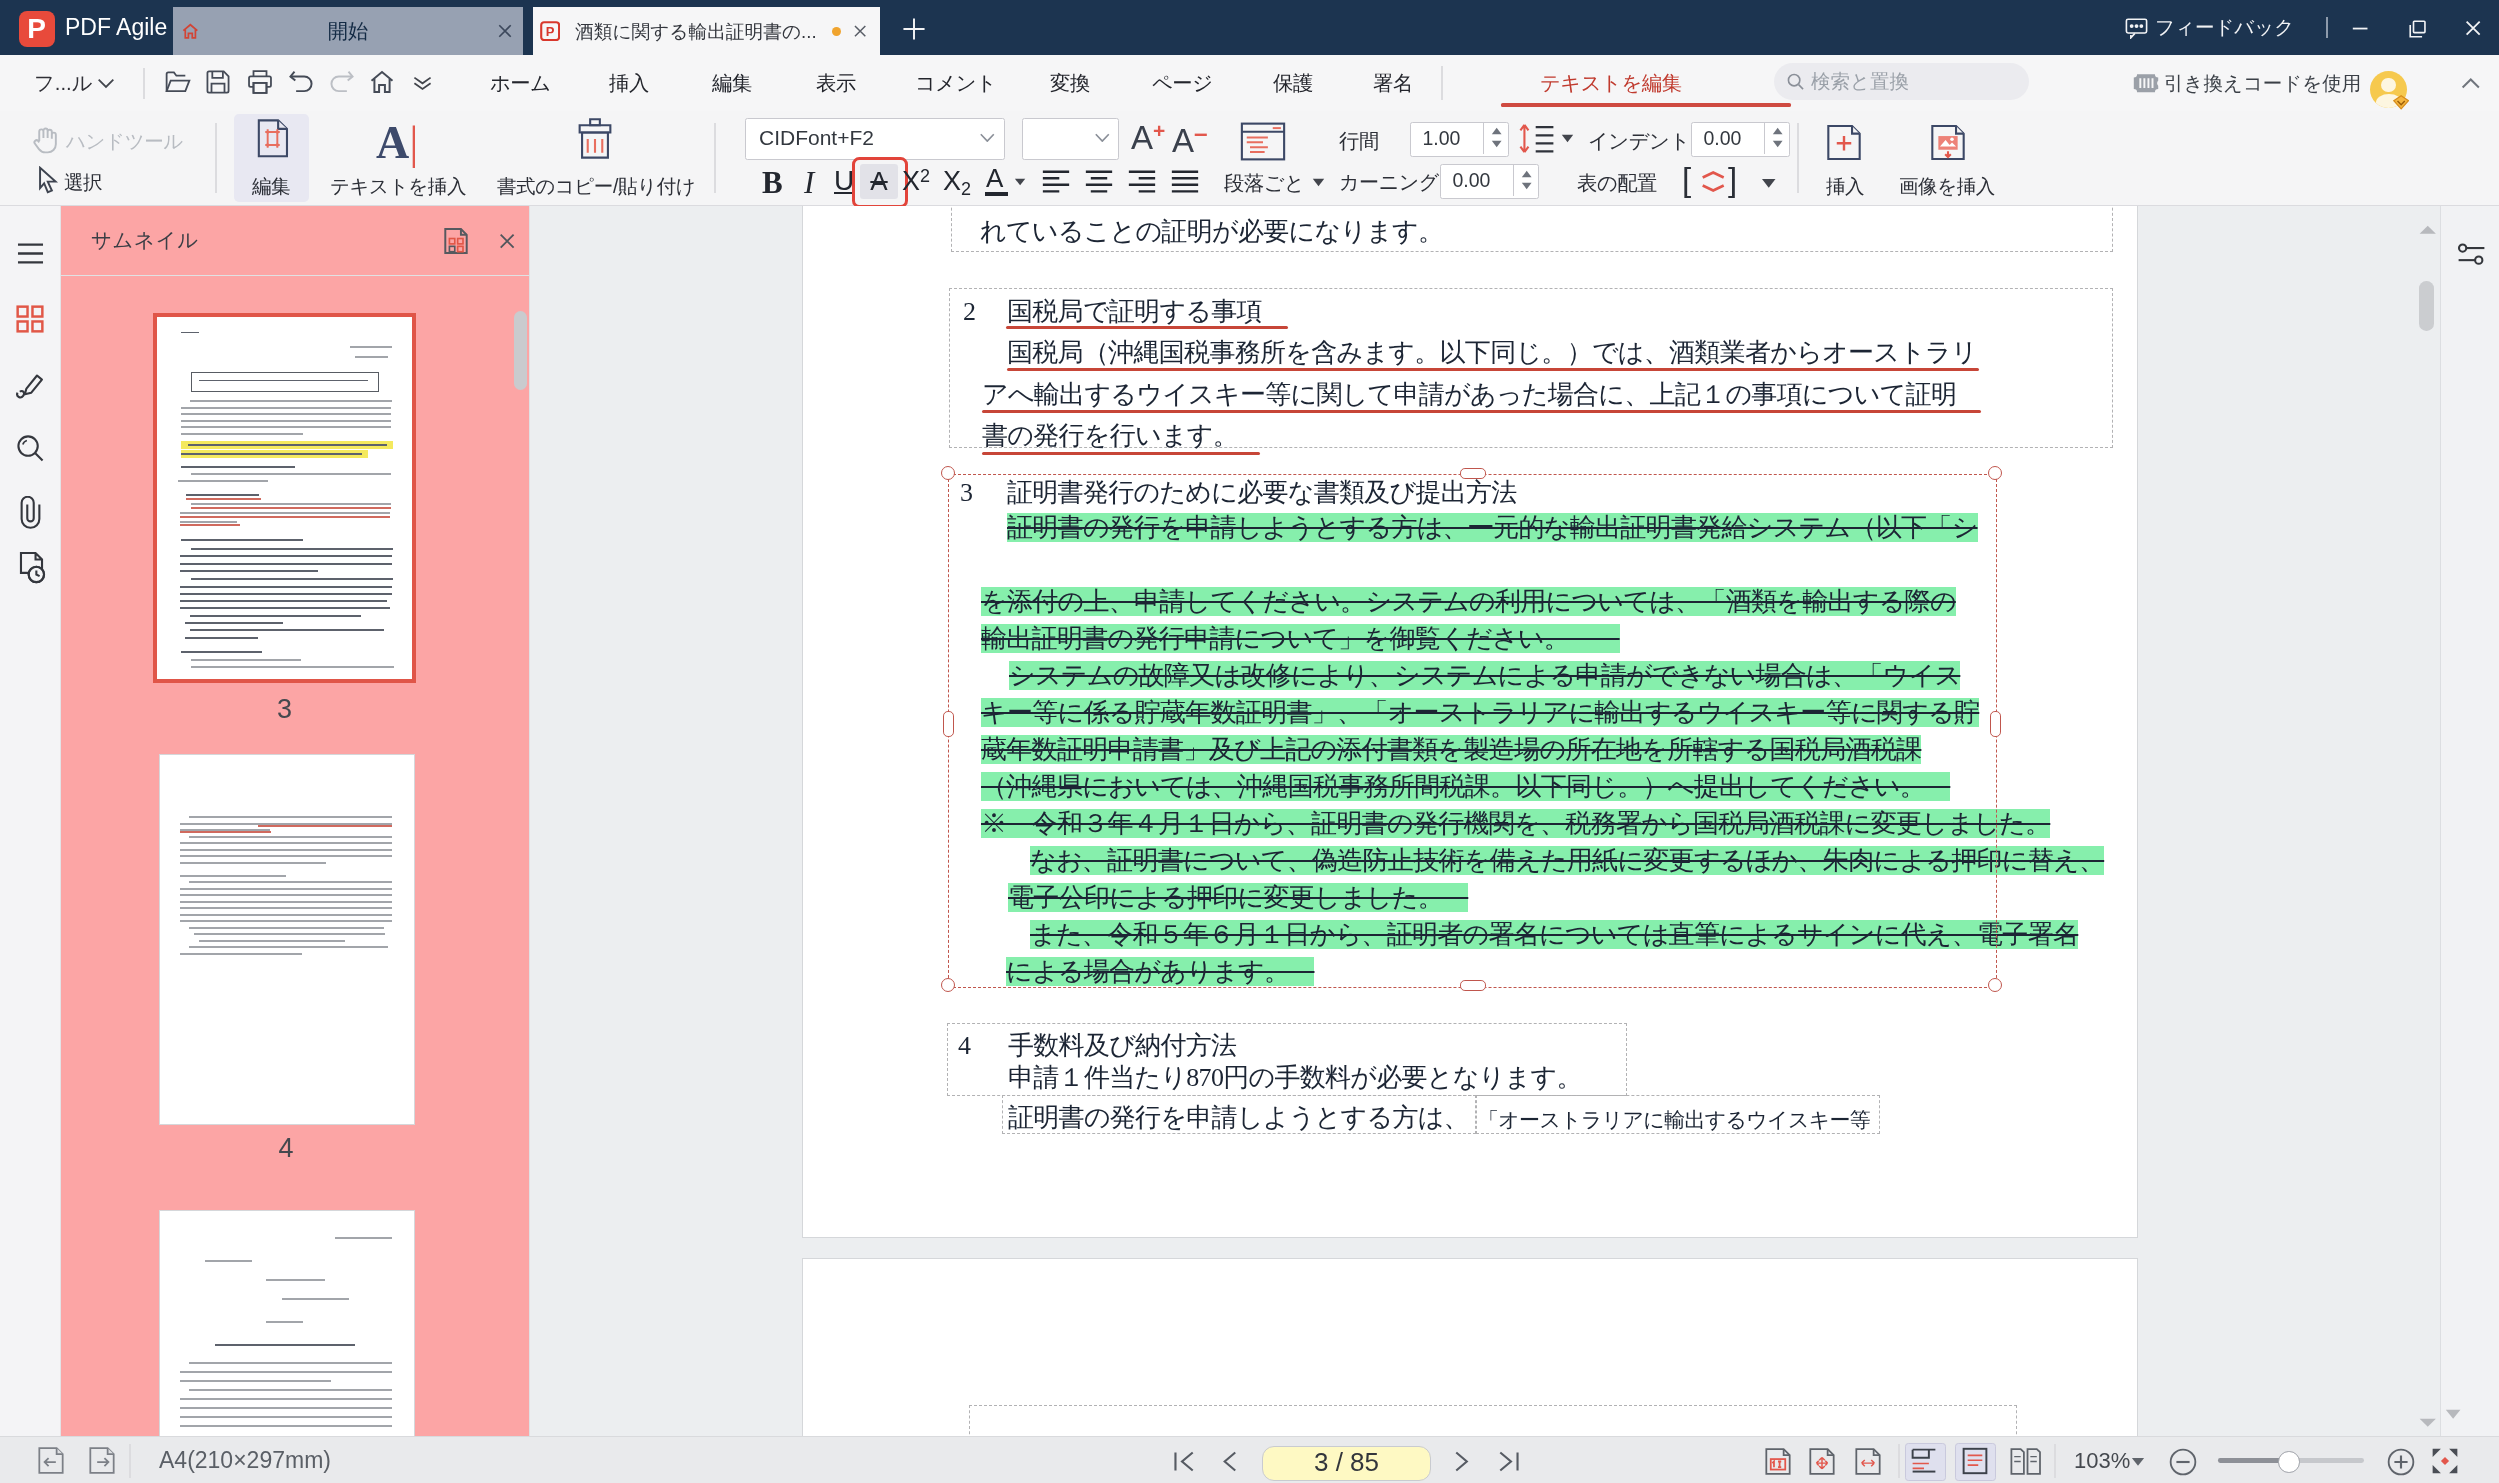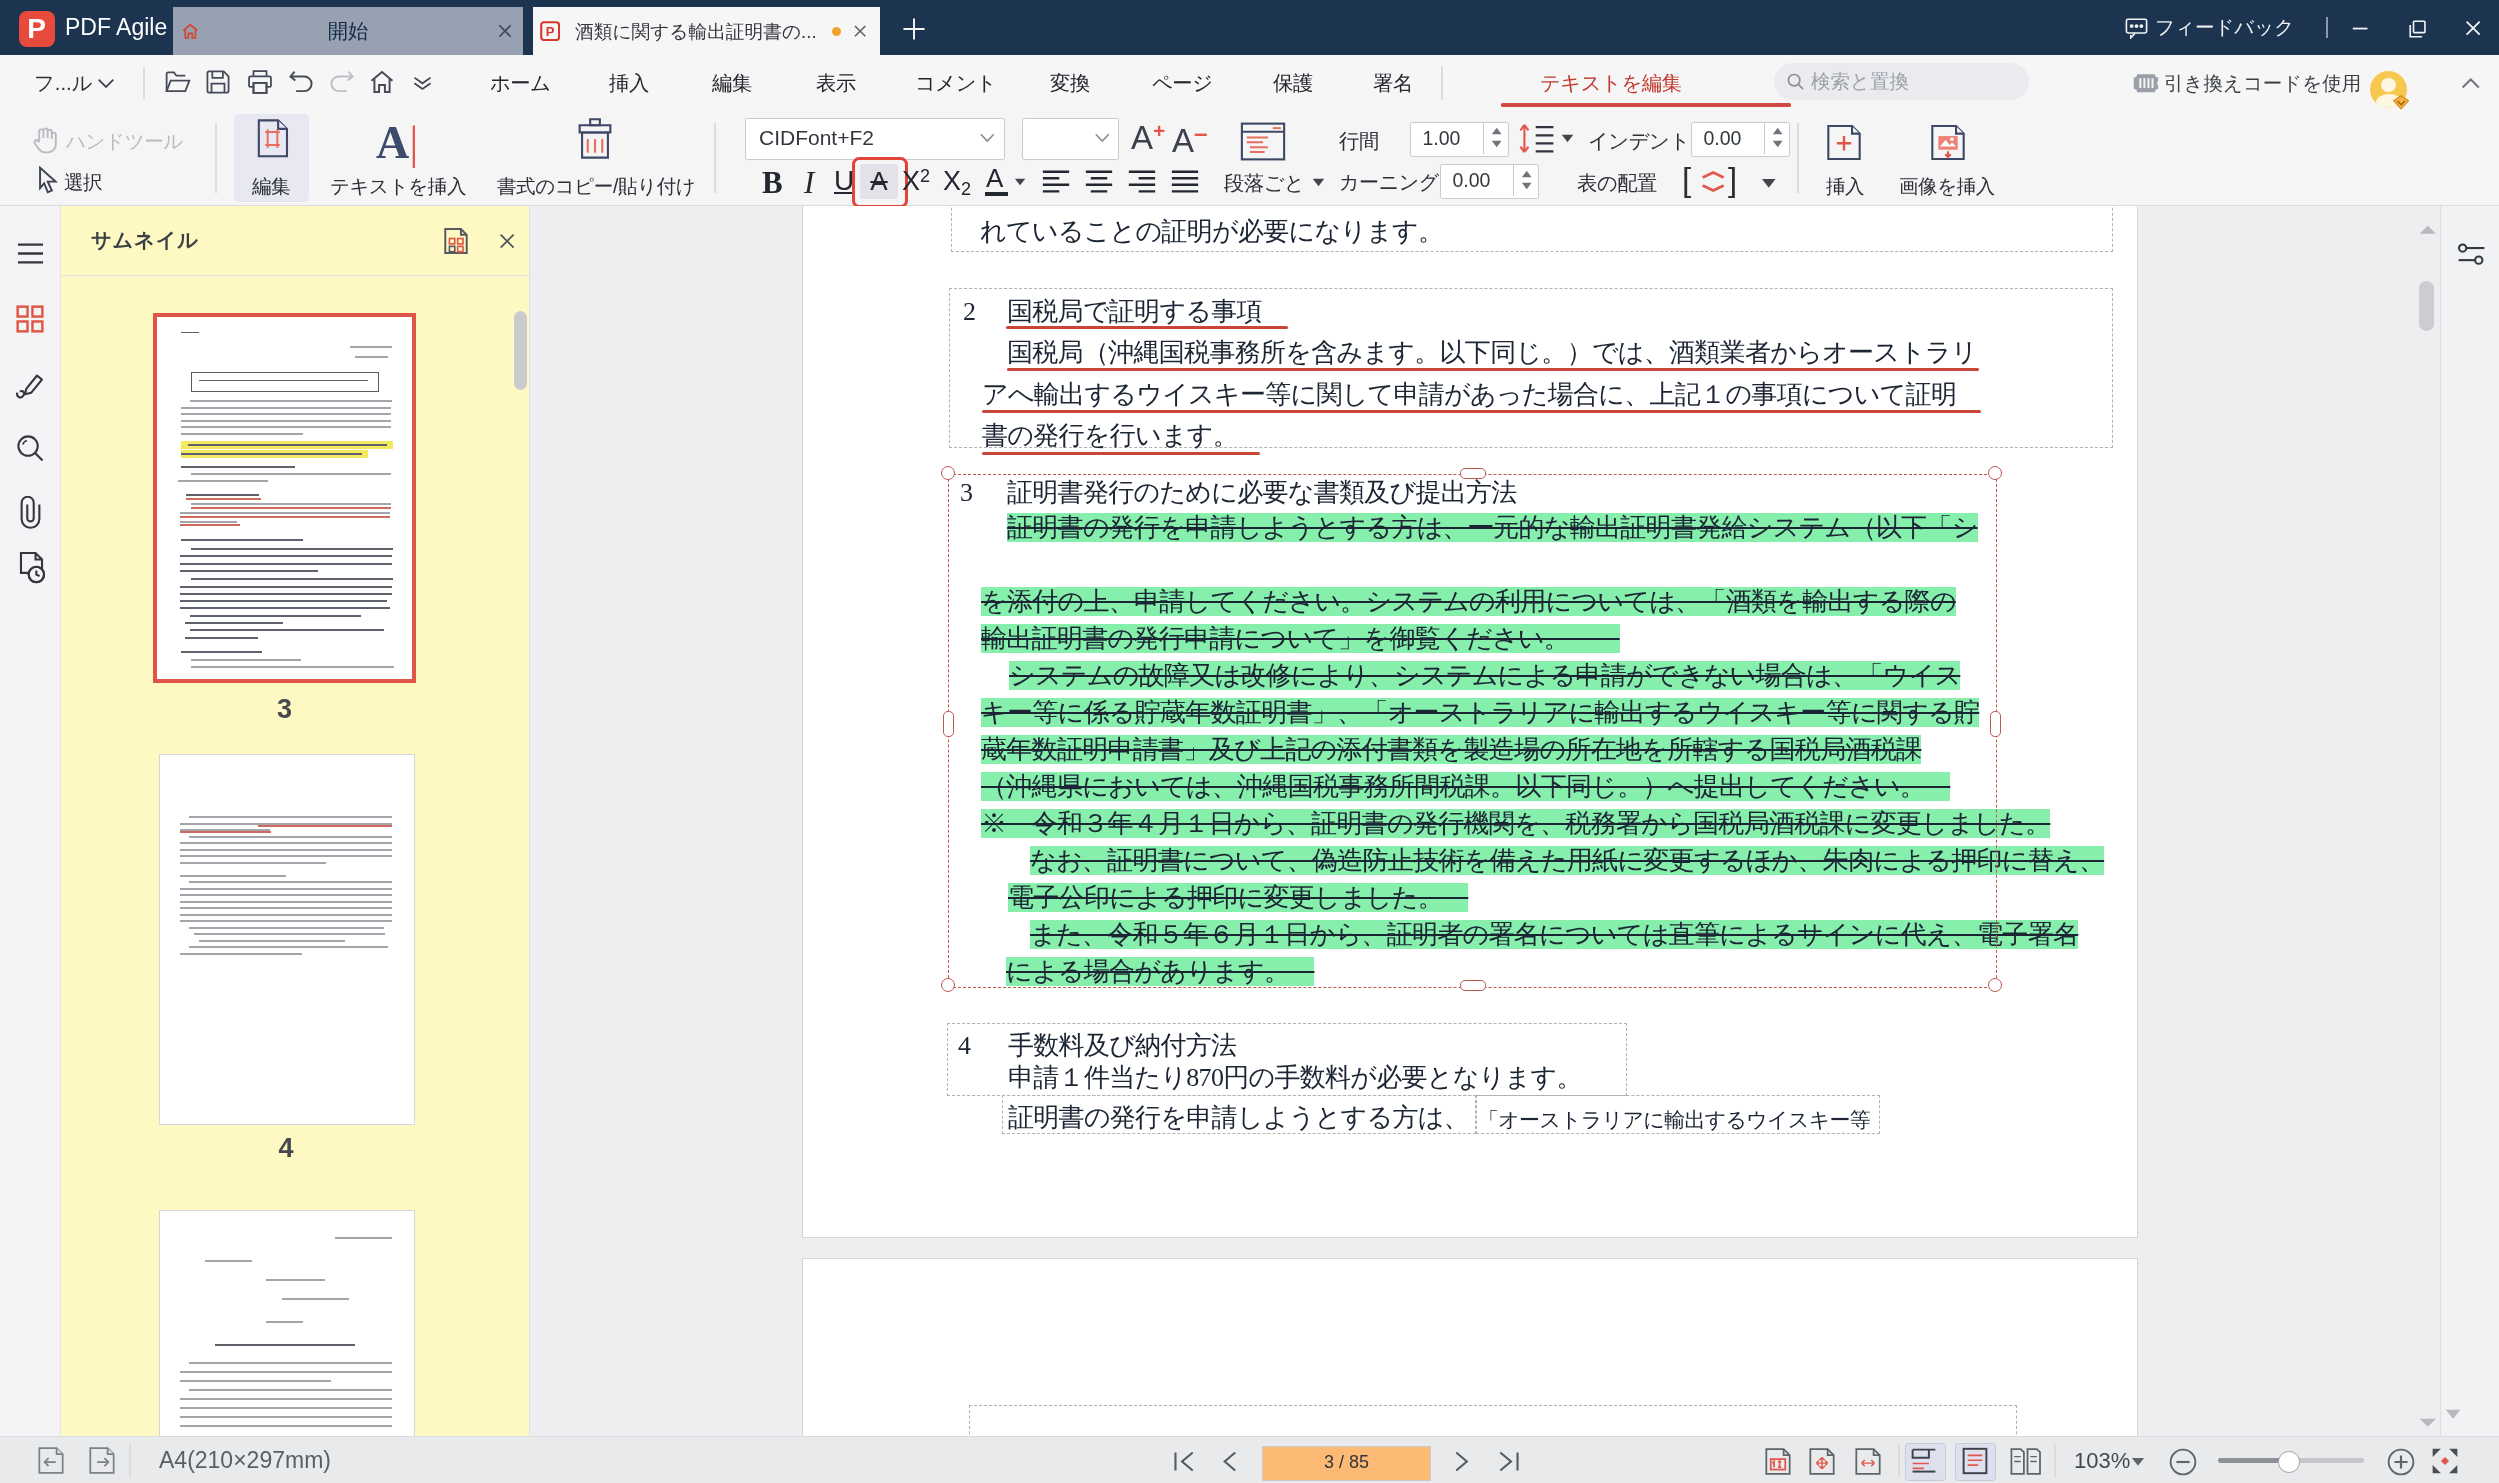--- a/index.html
+++ b/index.html
@@ -17,21 +17,21 @@
   #menurow{left:0;top:55px;width:2500px;height:56px;background:#f6f6f7;border-bottom:0.8px solid #ebebed;}
   .mitem{top:0;height:56px;line-height:56px;font-size:20.3px;color:#23252c;letter-spacing:-0.4px;}
   .vsep{width:1.6px;background:#dcdcdf;}
   
   #ribbon{left:0;top:111px;width:2500px;height:94px;background:#f5f5f6;border-bottom:1.6px solid #dbdbdf;}
   .rlabel{font-size:19.5px;color:#2c2f37;letter-spacing:-0.4px;white-space:nowrap;}
   .graylbl{color:#b8bcc2;}
   .inputbox{background:#fff;border:1.6px solid #c9c9cf;border-radius:2.4px;}
   
   #sidebar{left:0;top:206px;width:60px;height:1230px;background:#f4f4f6;border-right:0.8px solid #e3e3e6;}
-  #panel{left:61px;top:206px;width:468px;height:1230px;background:#fef9c3;border-right:0.8px solid #dfe1e4;font-weight:bold;}
+  #panel{left:61px;top:206px;width:468px;height:1230px;background:#fca5a5;border-right:0.8px solid #dfe1e4;}
   #panelhead{left:0;top:0;width:468px;height:69px;border-bottom:0.8px solid #e0e2e4;}
   #docarea{left:530px;top:206px;width:1911px;height:1230px;background:#eceef0;overflow:hidden;}
   #rightpanel{left:2440px;top:206px;width:59px;height:1230px;background:#f1f2f4;border-left:0.8px solid #dcdee1;}
   .page{background:#fff;border:0.8px solid #d5d7da;}
   
   .dt{font-family:"Liberation Serif",serif;font-size:26px;color:#1c2534;line-height:33px;white-space:nowrap;letter-spacing:-0.7px;}
   .sel{background:#86efac;text-decoration:line-through;text-decoration-thickness:2px;text-decoration-color:#1c2534;}
   .gbox{border:1.6px dashed #b2b2b4;}
   .rul{background:#c74638;height:3.3px;border-radius:1.6px;}
   
@@ -564,21 +564,21 @@
     </svg>
   <div class="abs vsep" style="left:129px;top:6.5px;height:34px;"></div>
   <div class="abs sbtxt" style="left:159px;top:0;height:47px;line-height:47px;">A4(210×297mm)</div>
 
   <svg class="abs" style="left:1173px;top:13px" width="23" height="23" viewBox="0 0 28 28" fill="none" stroke="#565b63" stroke-width="2.6">
       <path d="M3 3 V25 M24 3 L11 14 L24 25"></path>
     </svg>
   <svg class="abs" style="left:1219px;top:13px" width="19.5" height="23" viewBox="0 0 24 28" fill="none" stroke="#565b63" stroke-width="2.6">
       <path d="M20 3 L7 14 L20 25"></path>
     </svg>
-  <div class="abs" style="left:1262px;top:9px;width:167px;height:33px;background:#fdba74;border:1.6px solid #c9cbd0;border-radius:0;text-align:center;line-height:31px;font-size:18px;color:#33363c;">3 / 85</div>
+  <div class="abs" style="left:1262px;top:9px;width:167px;height:33px;background:#fef9c3;border:1.6px solid #c9cbd0;border-radius:12px;text-align:center;line-height:31px;font-size:26px;color:#33363c;">3 / 85</div>
   <svg class="abs" style="left:1453px;top:13px" width="19.5" height="23" viewBox="0 0 24 28" fill="none" stroke="#565b63" stroke-width="2.6">
       <path d="M4 3 L17 14 L4 25"></path>
     </svg>
   <svg class="abs" style="left:1497px;top:13px" width="23" height="23" viewBox="0 0 28 28" fill="none" stroke="#565b63" stroke-width="2.6">
       <path d="M25 3 V25 M4 3 L17 14 L4 25"></path>
     </svg>
 
   <svg class="abs" style="left:1764px;top:9.8px" width="28" height="29" viewBox="0 0 34 36" fill="none" stroke="#5f646b" stroke-width="2.2">
       <path d="M2.5 2.5 H24 L31.5 10 V33.5 H2.5 Z"></path>
       <path d="M24 2.5 V10 H31.5"></path>

